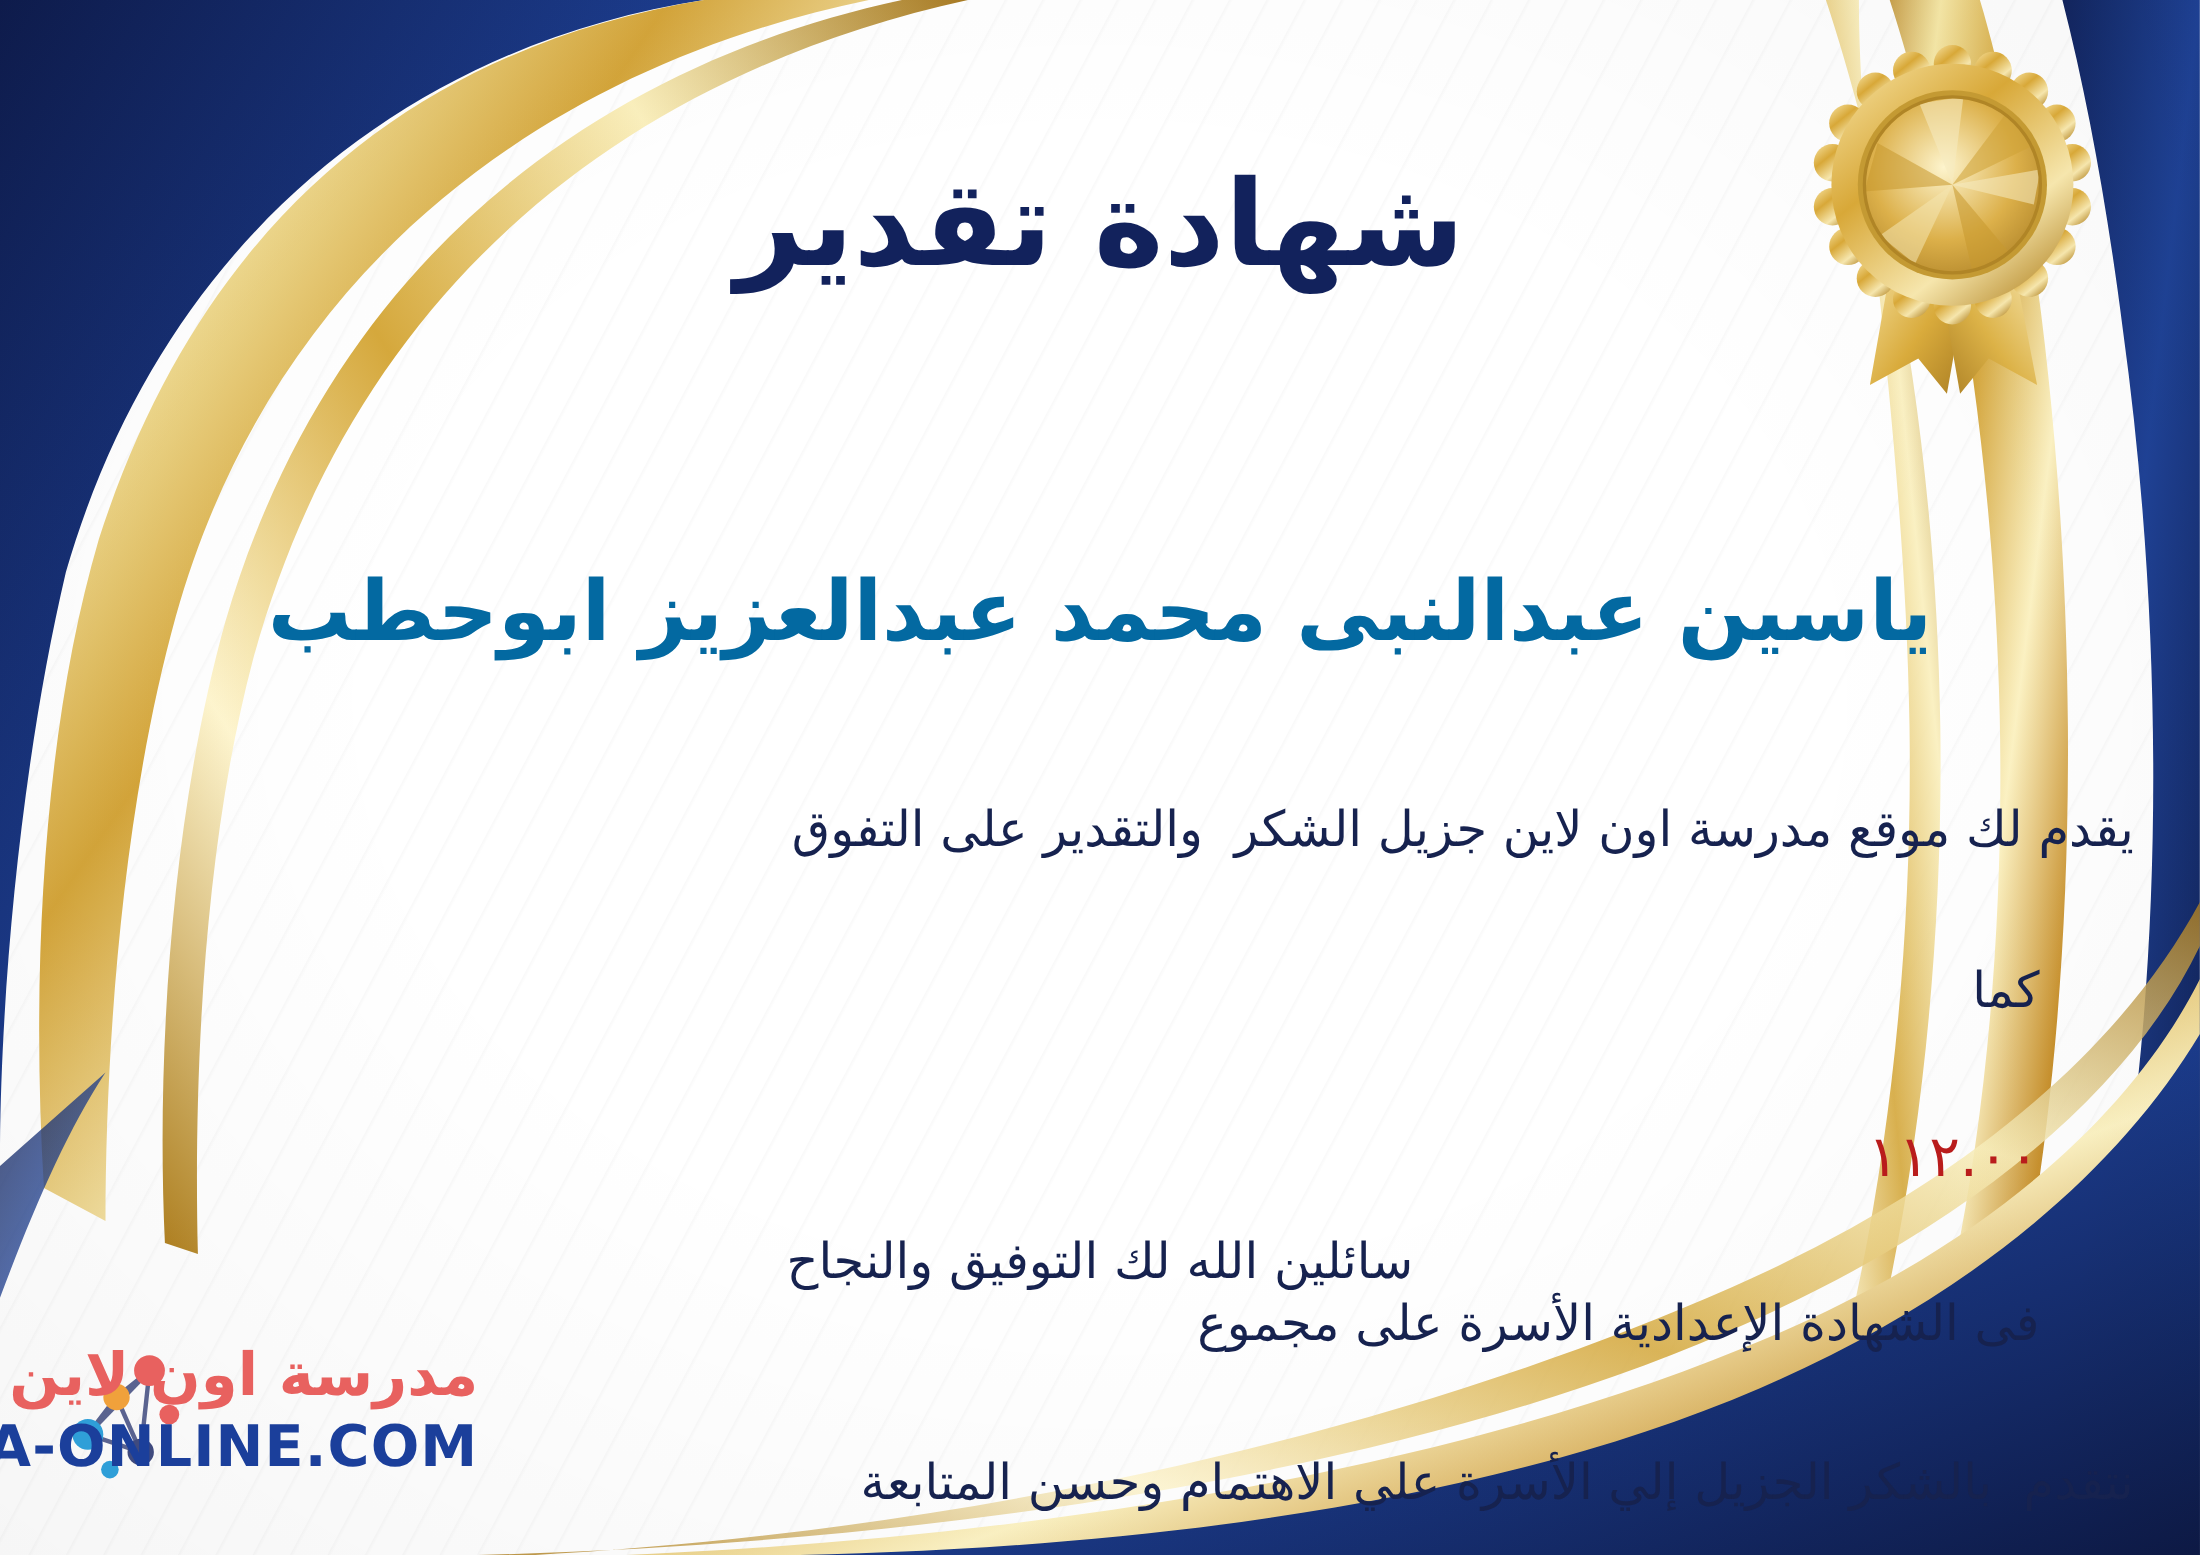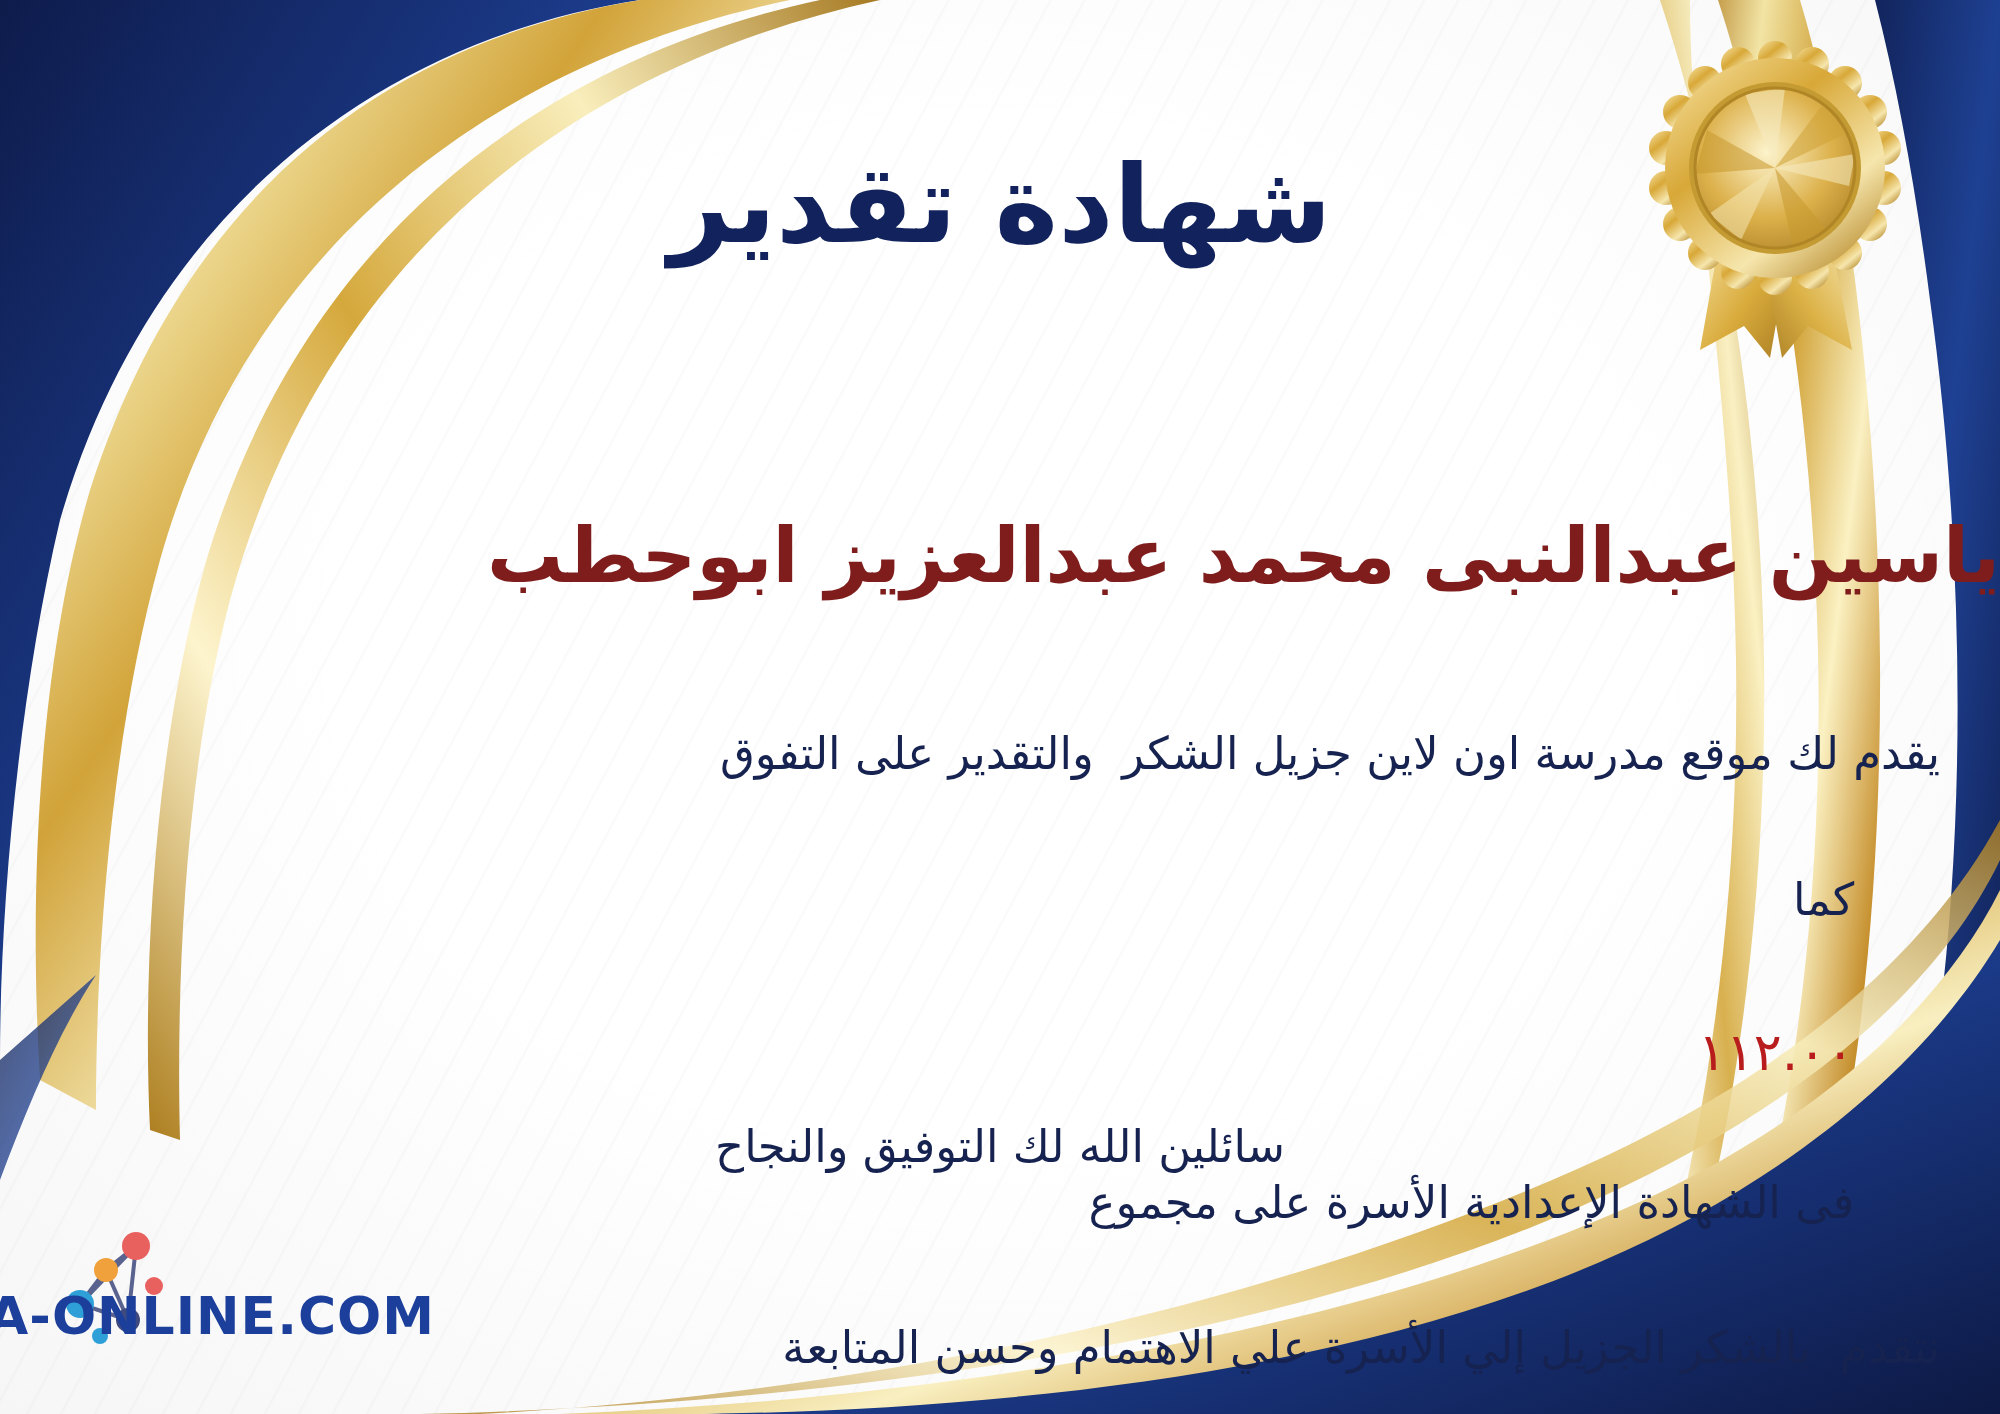--- a/index.html
+++ b/index.html
@@ -59,23 +59,24 @@
     line-height: 1.15;
     margin-top: 48px;
   }
 
   
   .recipient {
     position: absolute;
     top: 510px;
     left: 0;
     width: 100%;
+    text-align: center;
     font-size: 76px;
     font-weight: bold;
-    color: #7f1d1d;
+    color: #0369a1;
     line-height: 1.2;
   }
 
   
   .body-block {
     position: absolute;
     top: 718px;
     left: 50%;
     transform: translateX(-50%);
     width: 1880px;
@@ -300,16 +301,17 @@
         <path d="M56,46 L78,96"></path>
         <path d="M30,80 L86,22"></path>
       </g>
       <circle cx="86" cy="22" r="14" fill="#e8615f"></circle>
       <circle cx="56" cy="46" r="12" fill="#f0a13b"></circle>
       <circle cx="30" cy="80" r="14" fill="#2f9fd8"></circle>
       <circle cx="78" cy="96" r="12" fill="#3f4a7e"></circle>
       <circle cx="104" cy="62" r="9" fill="#e8615f"></circle>
       <circle cx="50" cy="112" r="8" fill="#2f9fd8"></circle>
     </svg>
+    <div class="logo-text-ar">مدرسة اون لاين</div>
     <div class="logo-text-url">MADRSA-ONLINE.COM</div>
   </div>
 
 </div>
 
 </body></html>

